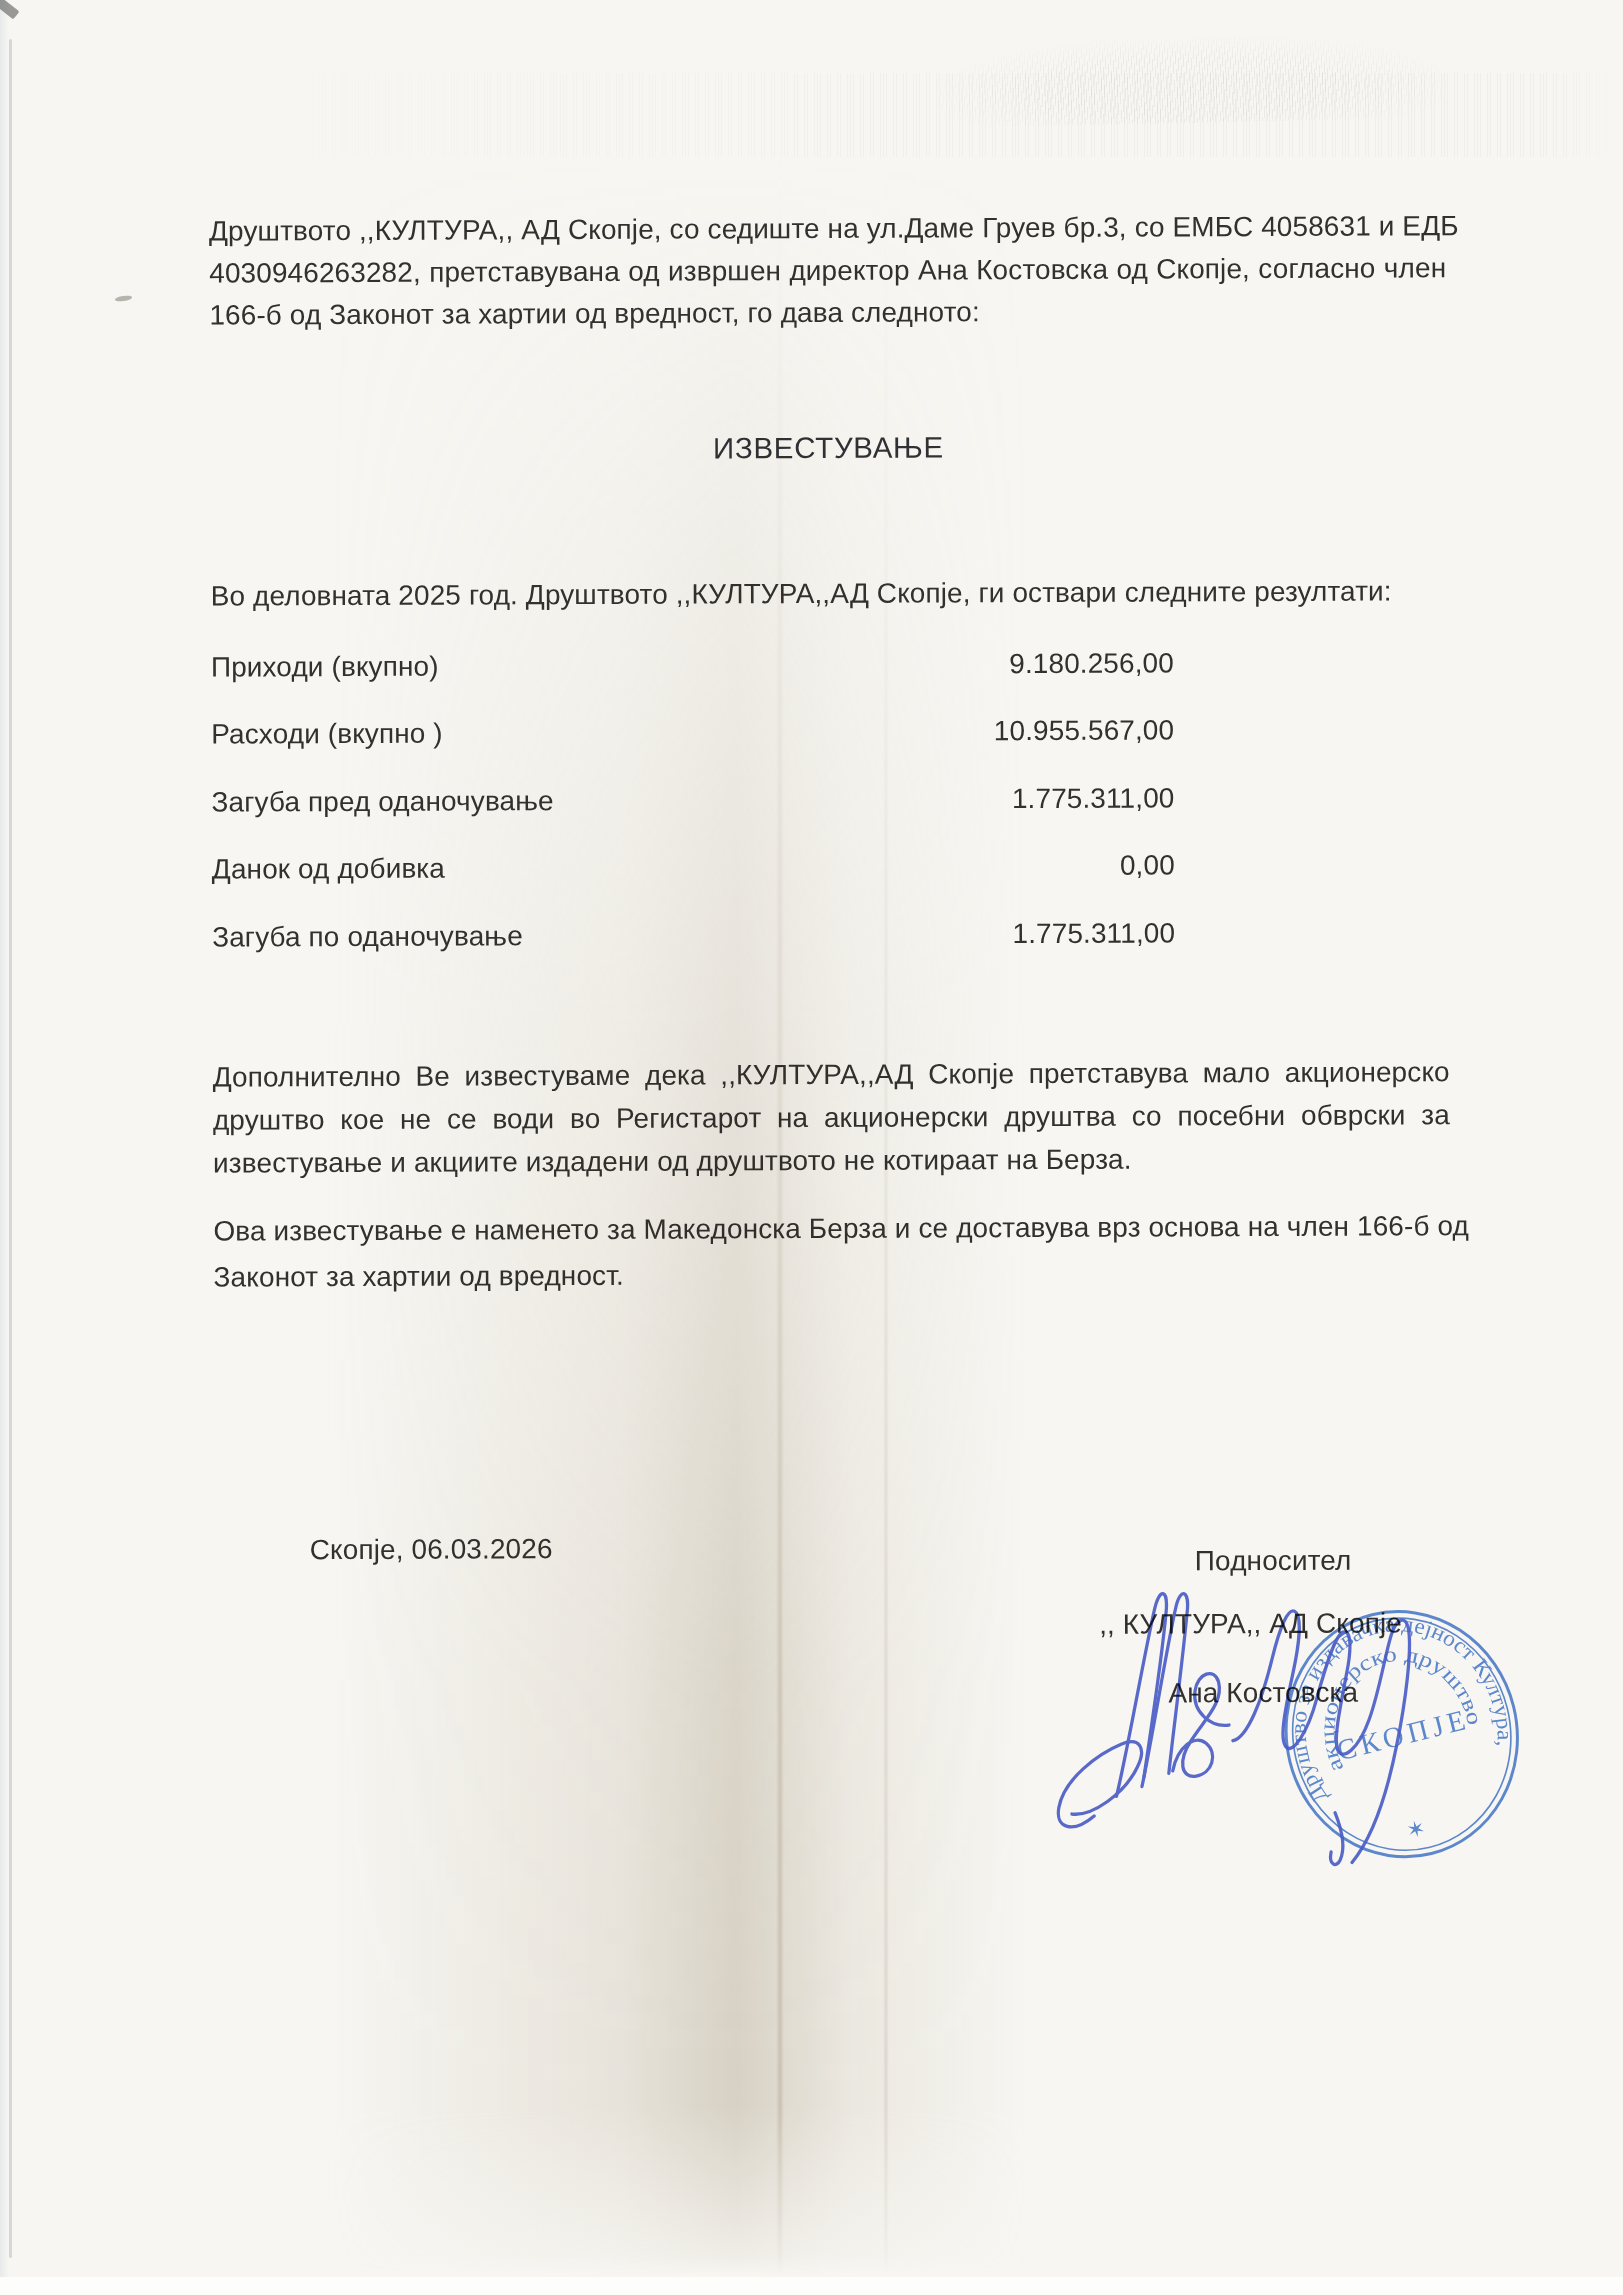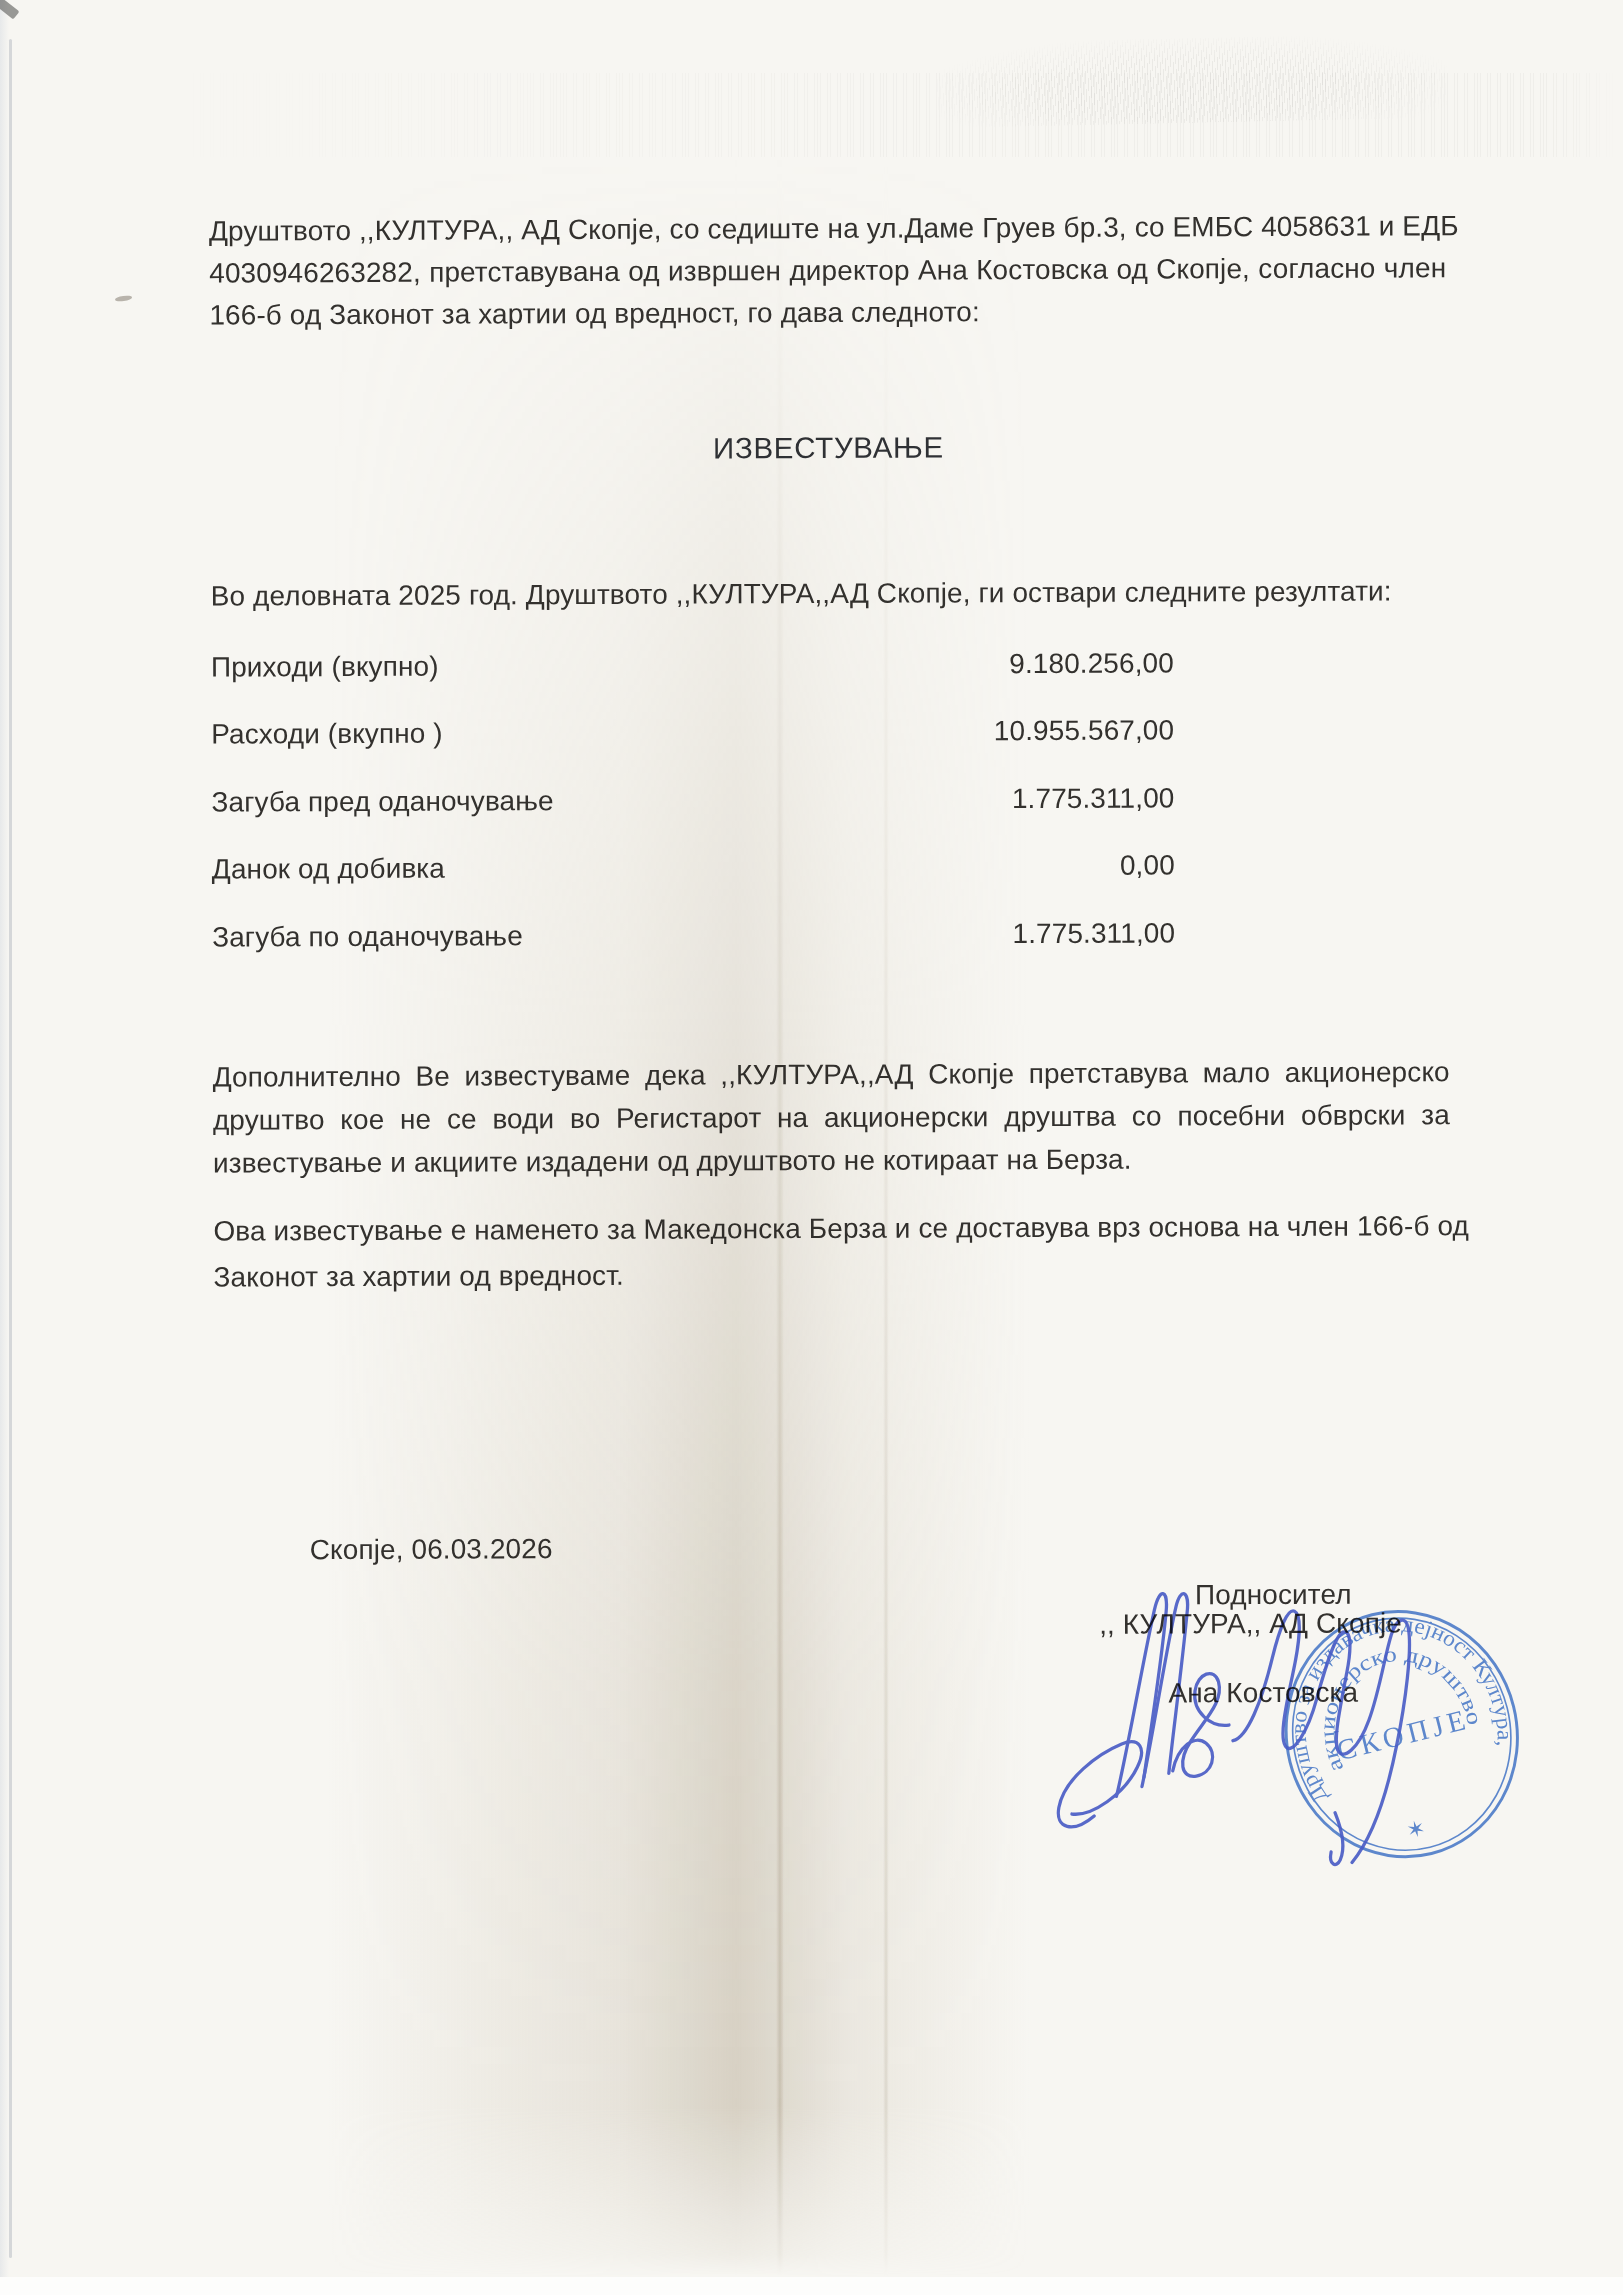--- a/index.html
+++ b/index.html
@@ -84,21 +84,21 @@
   .fin-row{position:absolute;left:213px;width:1237px;height:42px;}
   .fin-row .value{position:absolute;right:274px;top:0;white-space:nowrap;}
   #row-0{top:644px;}
   #row-1{top:711px;}
   #row-2{top:779px;}
   #row-3{top:846px;}
   #row-4{top:914px;}
   #p-additional{top:1053px;line-height:43px;}
   #p-closing{top:1206px;line-height:46px;}
   #place-date{position:absolute;left:308px;top:1527px;white-space:nowrap;}
-  #submitter-title{position:absolute;left:1193px;top:1576px;white-space:nowrap;}
+  #submitter-title{position:absolute;left:1193px;top:1542px;white-space:nowrap;}
   #submitter-company{position:absolute;left:1097px;top:1605px;white-space:nowrap;}
   #submitter-name{position:absolute;left:1166px;top:1674px;white-space:nowrap;}
   
   #ink-overlay{
     position:absolute;left:0;top:0;width:1623px;height:2295px;
     z-index:3;pointer-events:none;mix-blend-mode:multiply;
   }
   .stamp-text{font-family:"Liberation Serif","DejaVu Serif",serif;}
 </style>
 </head>

